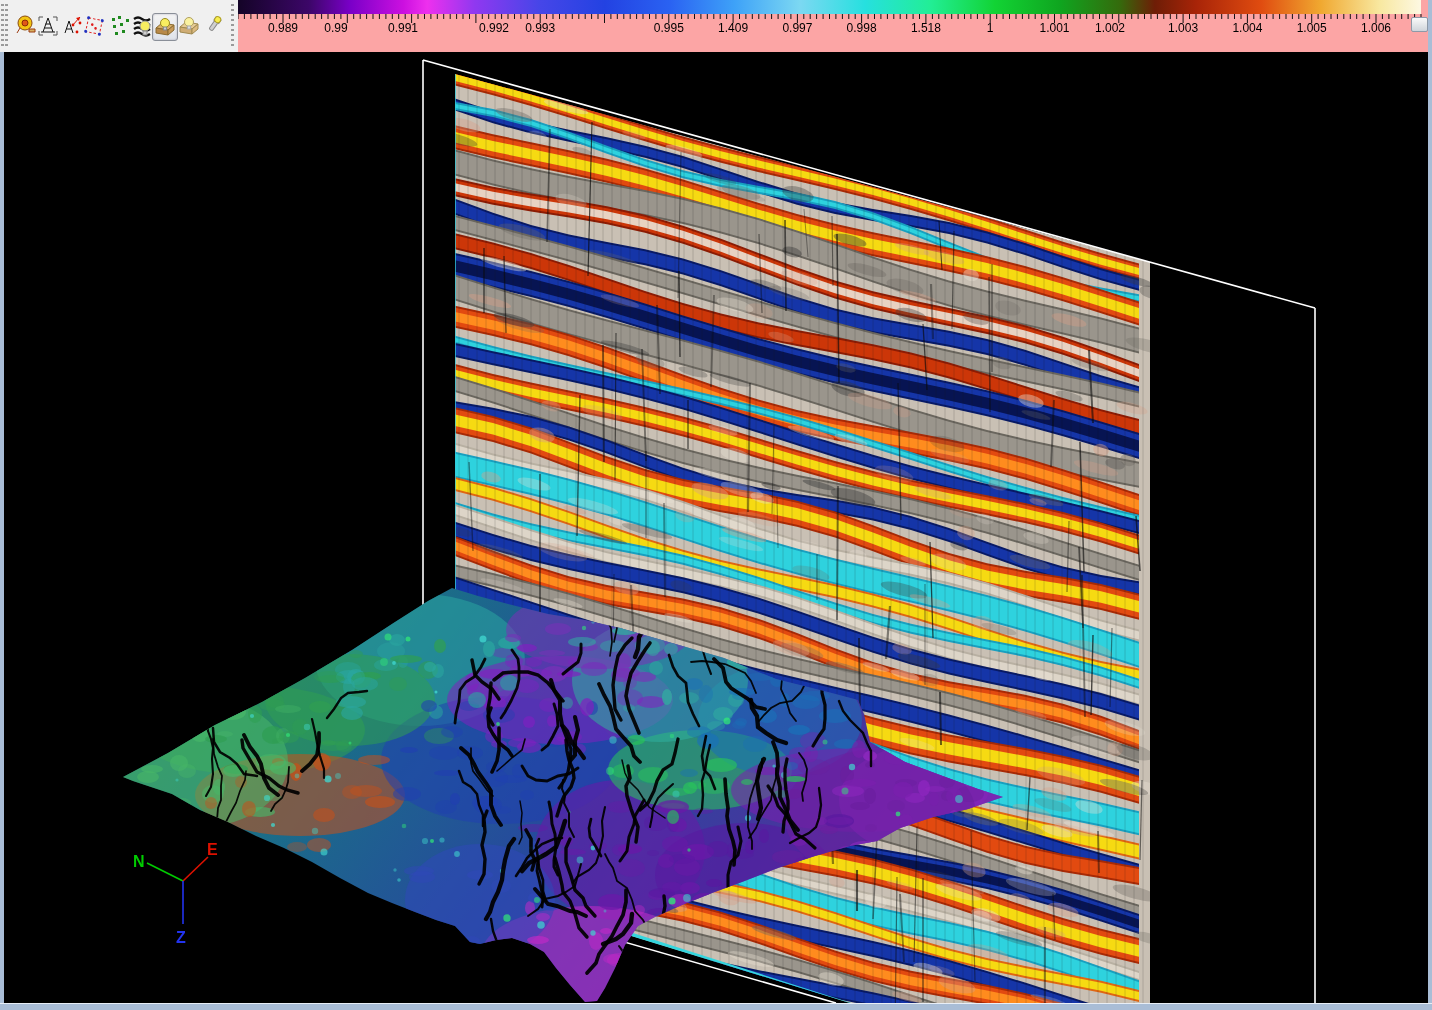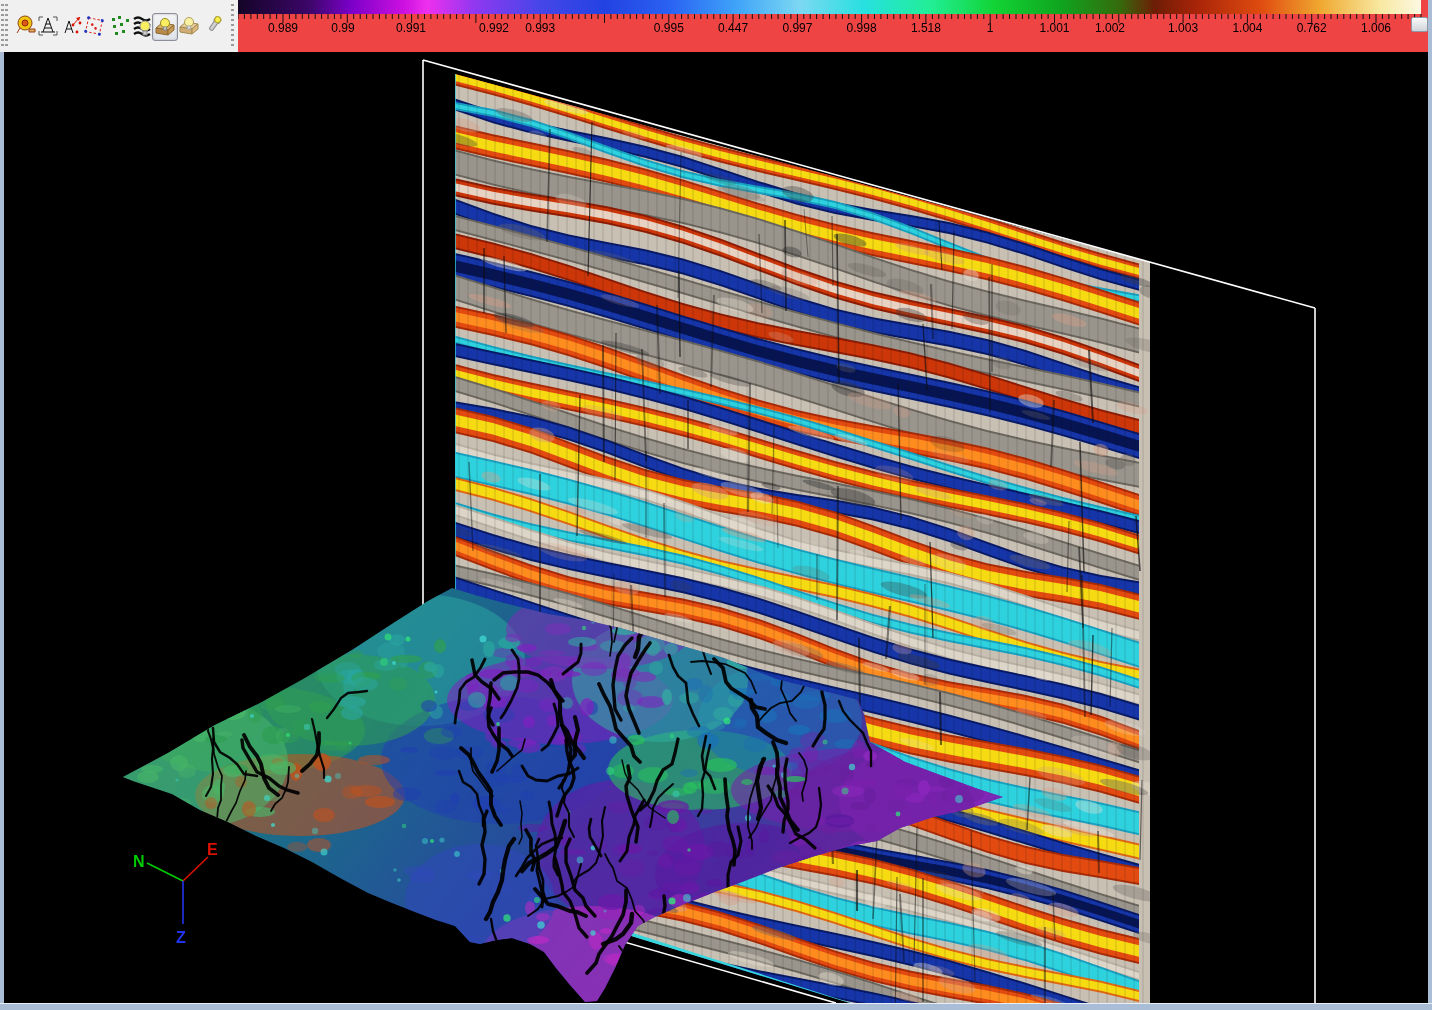--- a/index.html
+++ b/index.html
@@ -1,19 +1,19 @@
 <!DOCTYPE html>
 <html><head>
 <meta charset="utf-8">
 <style>
   html,body{margin:0;padding:0;background:#000;}
   #window-root{position:relative;width:1432px;height:1010px;overflow:hidden;background:#000;font-family:"Liberation Sans",sans-serif;}
   
   #toolbar{position:absolute;left:0;top:0;width:238px;height:52px;background:#f0f0f0;}
-  #colorbar-panel{position:absolute;left:238px;top:0;width:1190px;height:52px;background:#ef4444;}
+  #colorbar-panel{position:absolute;left:238px;top:0;width:1190px;height:52px;background:#fca5a5;}
   .grip{position:absolute;top:4px;width:3px;height:44px;
         background:repeating-linear-gradient(to bottom,#9a9a9a 0 2px,transparent 2px 5px);}
   .icon-btn{position:absolute;top:13px;width:24px;height:26px;display:flex;align-items:center;justify-content:center;}
   .icon-btn.sel{border:1px solid #8a8f98;border-radius:3px;background:linear-gradient(#f4f4f4,#dfe3ea);box-shadow:inset 0 0 2px #aab;}
   #colorbar-gradient{position:absolute;left:0px;top:0;width:1183px;height:14px;}
   #tickssvg{position:absolute;left:0;top:0;}
   .ticklab{position:absolute;top:21px;font-size:12px;color:#000;transform:translateX(-50%);white-space:nowrap;}
   #colorbar-title{position:absolute;left:400px;top:37px;width:720px;text-align:center;font-size:12px;color:#000;}
   #colorbar-options-button{position:absolute;left:1173px;top:17px;width:15px;height:13px;background:linear-gradient(#fafafa,#cfd4da);border:1px solid #8d99a8;border-radius:2px;}
   
@@ -305,36 +305,36 @@
         <line x1="1144.4" y1="14" x2="1144.4" y2="19" stroke="#111" stroke-width="1"></line>
         <line x1="1150.9" y1="14" x2="1150.9" y2="19" stroke="#111" stroke-width="1"></line>
         <line x1="1157.3" y1="14" x2="1157.3" y2="19" stroke="#111" stroke-width="1"></line>
         <line x1="1163.7" y1="14" x2="1163.7" y2="19" stroke="#111" stroke-width="1"></line>
         <line x1="1170.1" y1="14" x2="1170.1" y2="19" stroke="#111" stroke-width="1"></line>
         <line x1="1176.6" y1="14" x2="1176.6" y2="19" stroke="#111" stroke-width="1"></line>
         <line x1="1183.0" y1="14" x2="1183.0" y2="19" stroke="#111" stroke-width="1"></line>
       </svg>
     <div id="tick-labels">
         <div class="ticklab" style="left: 45px;">0.989</div>
-        <div class="ticklab" style="left: 105px;">0.99</div>
-        <div class="ticklab" style="left: 173px; text-align: right;">0.991</div>
+        <div class="ticklab" style="left: 98px;">0.99</div>
+        <div class="ticklab" style="left: 165px; text-align: right;">0.991</div>
         <div class="ticklab" style="left: 256px;">0.992</div>
         <div class="ticklab" style="left: 302.2px;">0.993</div>
         <div class="ticklab" style="left: 365px; margin-top: 48px;">0.994</div>
         <div class="ticklab" style="left: 430.8px;">0.995</div>
-        <div class="ticklab" style="left: 495.1px;">0.447</div>
+        <div class="ticklab" style="left: 495.1px;">1.409</div>
         <div class="ticklab" style="left: 559.4px;">0.997</div>
         <div class="ticklab" style="left: 623.6px;">0.998</div>
         <div class="ticklab" style="left: 687.9px;">1.518</div>
         <div class="ticklab" style="left: 752.2px;">1</div>
         <div class="ticklab" style="left: 816.5px;">1.001</div>
         <div class="ticklab" style="left: 872px;">1.002</div>
         <div class="ticklab" style="left: 945.1px;">1.003</div>
         <div class="ticklab" style="left: 1009.4px; text-align: right;">1.004</div>
-        <div class="ticklab" style="left: 1073.7px;">0.762</div>
+        <div class="ticklab" style="left: 1073.7px;">1.005</div>
         <div class="ticklab" style="left: 1138px;">1.006</div>
       </div>
     <div id="colorbar-options-button"></div>
   </div>
 
   <div id="viewport-3d">
     <svg id="scene" width="1432" height="1010">
         <defs>
           <clipPath id="clipSeis">
             <polygon points="455,74 1150,261.9975 1150,1095 455,882"></polygon>

